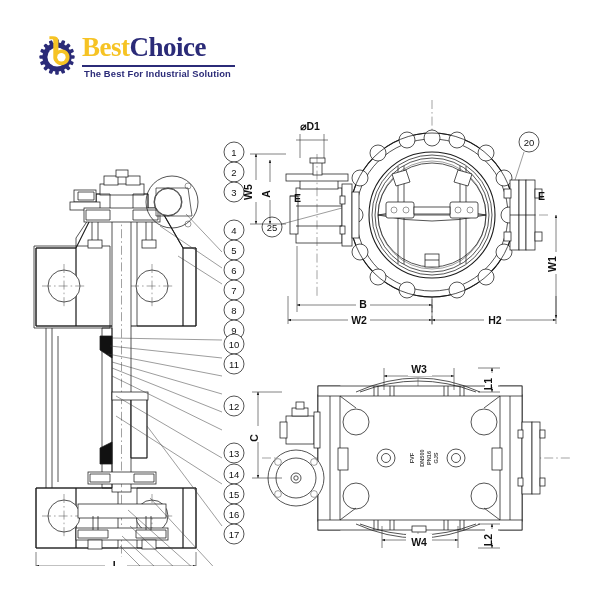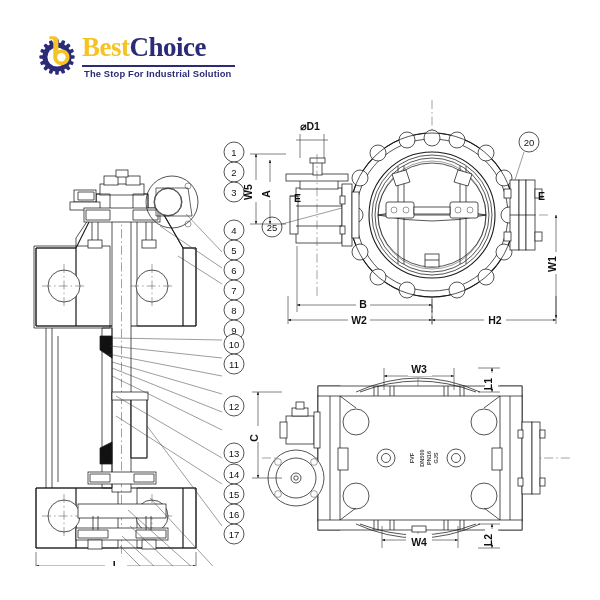--- a/index.html
+++ b/index.html
@@ -63,21 +63,21 @@
       <path d="M14.8 2.2 C18.6 2.2 20.4 3.4 20.4 6.2 L20.4 16.6 C23.8 14.6 28.6 15.6 30.6 19.4
                C32.7 23.4 31.1 28.3 27.1 30.3 C23.1 32.4 18.2 30.8 16.2 26.8
                C15.4 25.3 15.2 23.8 15.3 22.4 L15.3 6.6 C15.3 5.6 14.9 5.3 13.9 5.3 L11.4 5.3
                L11.4 2.2 Z" fill="#F6C324"></path>
       <circle cx="23.4" cy="23.2" r="4.2" fill="#ffffff"></circle>
     </svg>
     <div class="wordmark">
       <span class="w-best">Best</span><span class="w-choice">Choice</span>
     </div>
     <div class="rule"></div>
-    <div class="tagline">The Stop For Industrial Solution</div>
+    <div class="tagline">The Best For Industrial Solution</div>
   </div>
 
   <div id="drawing">
   <svg width="600" height="470" viewBox="0 0 600 470">
     <defs>
       <pattern id="h45" width="6" height="6" patternTransform="rotate(45)" patternUnits="userSpaceOnUse">
         <line class="hatch" x1="0" y1="0" x2="0" y2="6"></line>
       </pattern>
       <pattern id="h135" width="6" height="6" patternTransform="rotate(-45)" patternUnits="userSpaceOnUse">
         <line class="hatch" x1="0" y1="0" x2="0" y2="6"></line>

